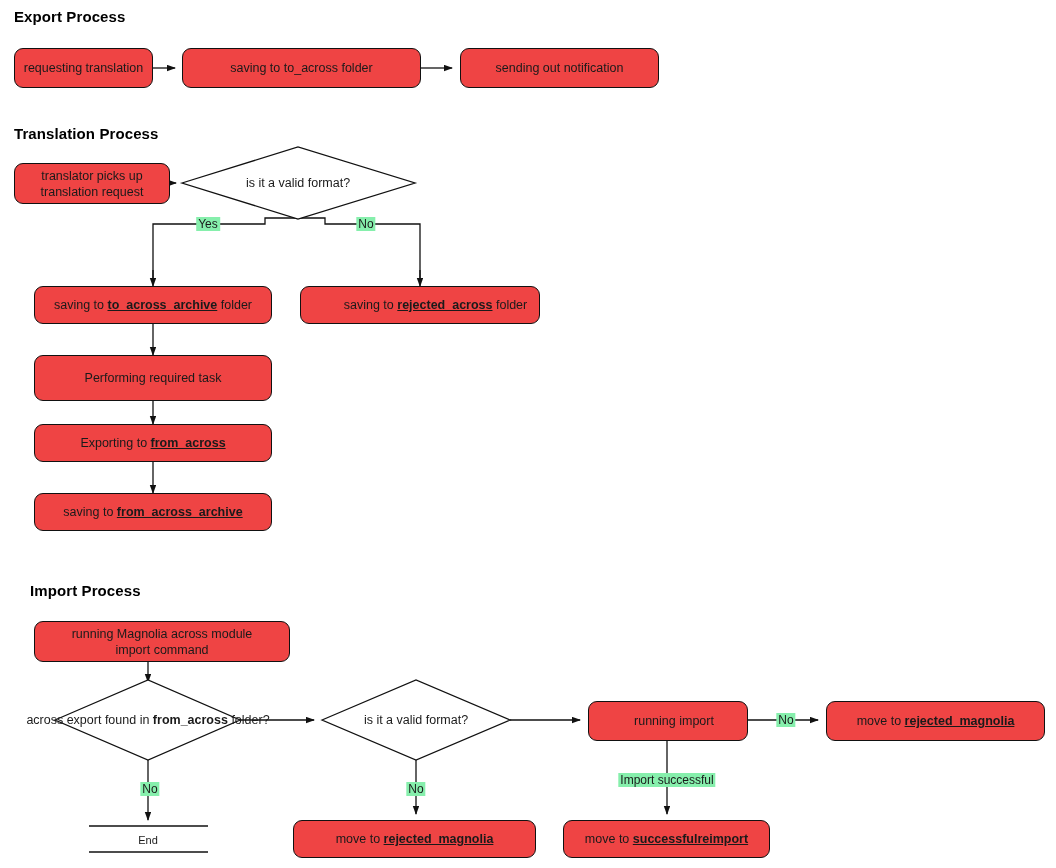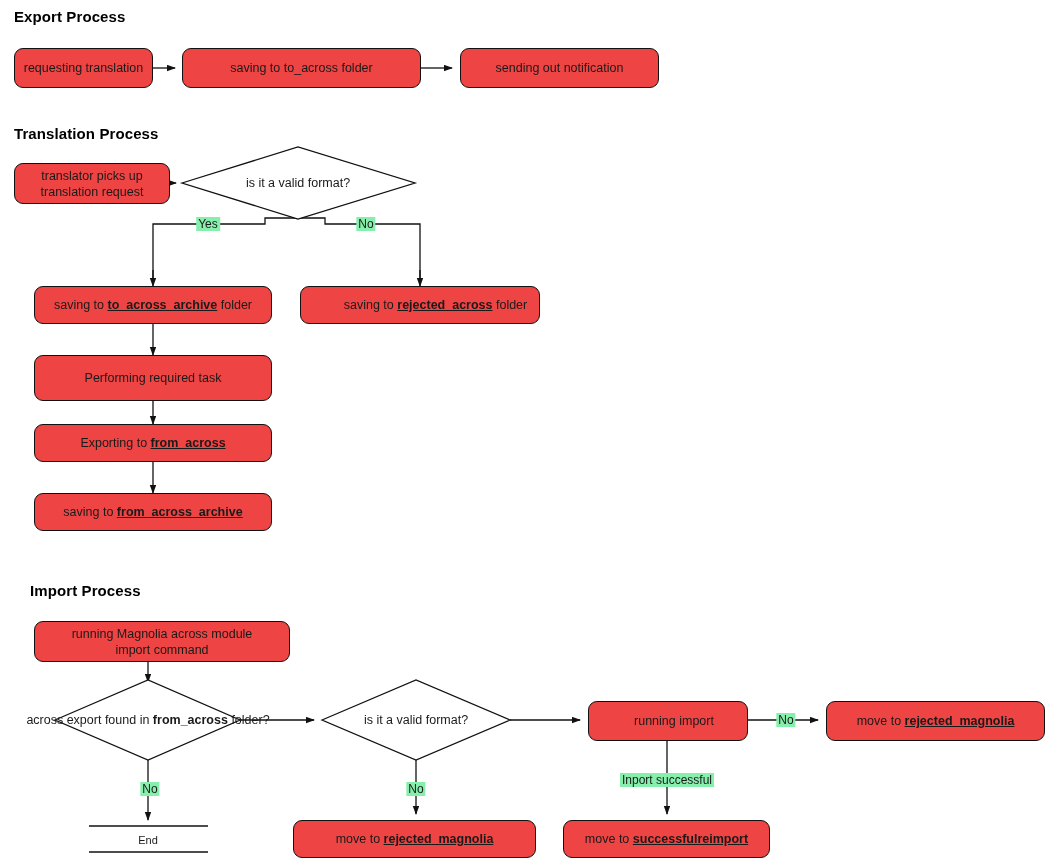--- a/index.html
+++ b/index.html
@@ -220,13 +220,13 @@
 </div>
 
 <div class="term-label" style="left:148px; top:840px;">End</div>
 
 <div class="edge-label" style="left:150px; top:789px;">No</div>
 
 <div class="edge-label" style="left:416px; top:789px;">No</div>
 
 <div class="edge-label" style="left:786px; top:720px;">No</div>
 
-<div class="edge-label" style="left:667px; top:780px;">Inport successful</div>
+<div class="edge-label" style="left:667px; top:780px;">Import successful</div>
 
 </body></html>

